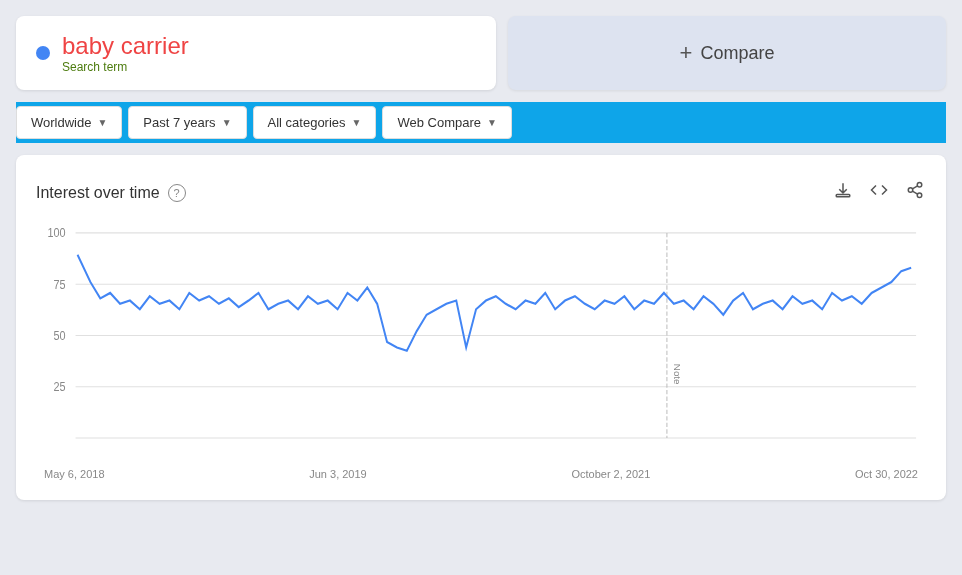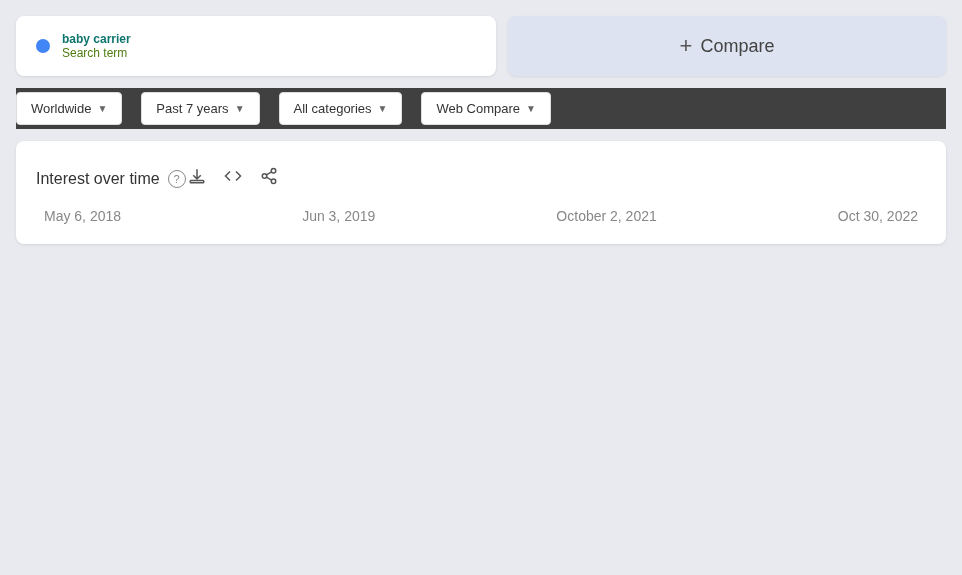--- a/index.html
+++ b/index.html
@@ -29,23 +29,23 @@
       height: 14px;
       border-radius: 50%;
       background: #4285f4;
       flex-shrink: 0;
     }
     .search-text-group {
       display: flex;
       flex-direction: column;
     }
     .search-term-label {
-      font-size: 12px;
-      font-weight: 700;
-      color: #0f766e;
+      font-size: 24px;
+      font-weight: 400;
+      color: #ef4444;
     }
     .search-sub {
       font-size: 12px;
       color: #4d7c0f;
     }
     .compare-card {
       background: #dde3f0;
       border-radius: 8px;
       flex: 1;
       display: flex;
@@ -60,23 +60,23 @@
       gap: 8px;
       color: #444;
       font-size: 18px;
     }
     .compare-plus {
       font-size: 22px;
       color: #555;
     }
     .filter-row {
       display: flex;
-      gap: 19px;
+      gap: 6px;
       margin-bottom: 12px;
-      background: #404040;
+      background: #0ea5e9;
       padding: 4px 0;
     }
     .filter-btn {
       background: #fff;
       border: 1px solid #ddd;
       border-radius: 4px;
       padding: 8px 14px;
       font-size: 13px;
       color: #333;
       cursor: pointer;
@@ -91,21 +91,21 @@
     }
     .chart-card {
       background: #fff;
       border-radius: 8px;
       padding: 24px 20px 20px 20px;
       box-shadow: 0 1px 3px rgba(0,0,0,0.1);
     }
     .chart-header {
       display: flex;
       align-items: center;
-      justify-content: flex-start;
+      justify-content: space-between;
       margin-bottom: 16px;
     }
     .chart-title-group {
       display: flex;
       align-items: center;
       gap: 8px;
     }
     .chart-title {
       font-size: 16px;
       color: #333;
@@ -145,21 +145,21 @@
       width: 100%;
       height: 100%;
     }
     .x-labels {
       display: flex;
       justify-content: space-between;
       margin-top: 6px;
       padding: 0 8px;
     }
     .x-label {
-      font-size: 14px;
+      font-size: 11px;
       color: #888;
     }
   </style>
 </head>
 <body>
 
 <div class="top-row">
   <div class="search-card">
     <div class="search-dot"></div>
     <div class="search-text-group">
@@ -220,20 +220,128 @@
           <circle cx="18" cy="5" r="3"></circle>
             <circle cx="6" cy="12" r="3"></circle>
             <circle cx="18" cy="19" r="3"></circle>
           <line x1="8.59" y1="13.51" x2="15.42" y2="17.49"></line>
             <line x1="15.41" y1="6.51" x2="8.59" y2="10.49"></line>
         </svg>
       </button>
     </div>
   </div>
 
+  <div class="chart-area">
+    <svg class="chart-svg" viewBox="0 0 900 220" preserveAspectRatio="none">
+
+      <line x1="40" y1="10" x2="890" y2="10" stroke="#e0e0e0" stroke-width="1"></line>
+      <line x1="40" y1="57" x2="890" y2="57" stroke="#e0e0e0" stroke-width="1"></line>
+      <line x1="40" y1="104" x2="890" y2="104" stroke="#e0e0e0" stroke-width="1"></line>
+      <line x1="40" y1="151" x2="890" y2="151" stroke="#e0e0e0" stroke-width="1"></line>
+      <line x1="40" y1="198" x2="890" y2="198" stroke="#e0e0e0" stroke-width="1"></line>
+
+      <text x="30" y="14" text-anchor="end" font-size="11" fill="#888">100</text>
+      <text x="30" y="61" text-anchor="end" font-size="11" fill="#888">75</text>
+      <text x="30" y="108" text-anchor="end" font-size="11" fill="#888">50</text>
+      <text x="30" y="155" text-anchor="end" font-size="11" fill="#888">25</text>
+
+      <line x1="638" y1="10" x2="638" y2="198" stroke="#bbb" stroke-width="1" stroke-dasharray="4,2"></line>
+
+      <text x="645" y="130" font-size="9" fill="#888" transform="rotate(90,645,130)">Note</text>
+
+      <polyline fill="none" stroke="#4285f4" stroke-width="2" points="
+          42,30
+          55,55
+          65,70
+          75,65
+          85,75
+          95,72
+          105,80
+          115,68
+          125,75
+          135,72
+          145,80
+          155,65
+          165,72
+          175,68
+          185,75
+          195,70
+          205,78
+          215,72
+          225,65
+          235,80
+          245,75
+          255,72
+          265,80
+          275,68
+          285,75
+          295,72
+          305,80
+          315,65
+          325,72
+          335,60
+          345,75
+          355,110
+          365,115
+          375,118
+          385,100
+          395,85
+          405,80
+          415,75
+          425,72
+          435,115
+          445,80
+          455,72
+          465,68
+          475,75
+          485,80
+          495,72
+          505,75
+          515,65
+          525,80
+          535,72
+          545,68
+          555,75
+          565,80
+          575,72
+          585,75
+          595,68
+          605,80
+          615,72
+          625,75
+          635,65
+          638,68
+          645,75
+          655,72
+          665,80
+          675,68
+          685,75
+          695,85
+          705,72
+          715,65
+          725,80
+          735,75
+          745,72
+          755,80
+          765,68
+          775,75
+          785,72
+          795,80
+          805,65
+          815,72
+          825,68
+          835,75
+          845,65
+          855,60
+          865,55
+          875,45
+          885,42
+        "></polyline>
+    </svg>
+  </div>
 
   <div class="x-labels">
     <span class="x-label">May 6, 2018</span>
     <span class="x-label">Jun 3, 2019</span>
     <span class="x-label">October 2, 2021</span>
     <span class="x-label">Oct 30, 2022</span>
   </div>
 </div>
 
 </body></html>

